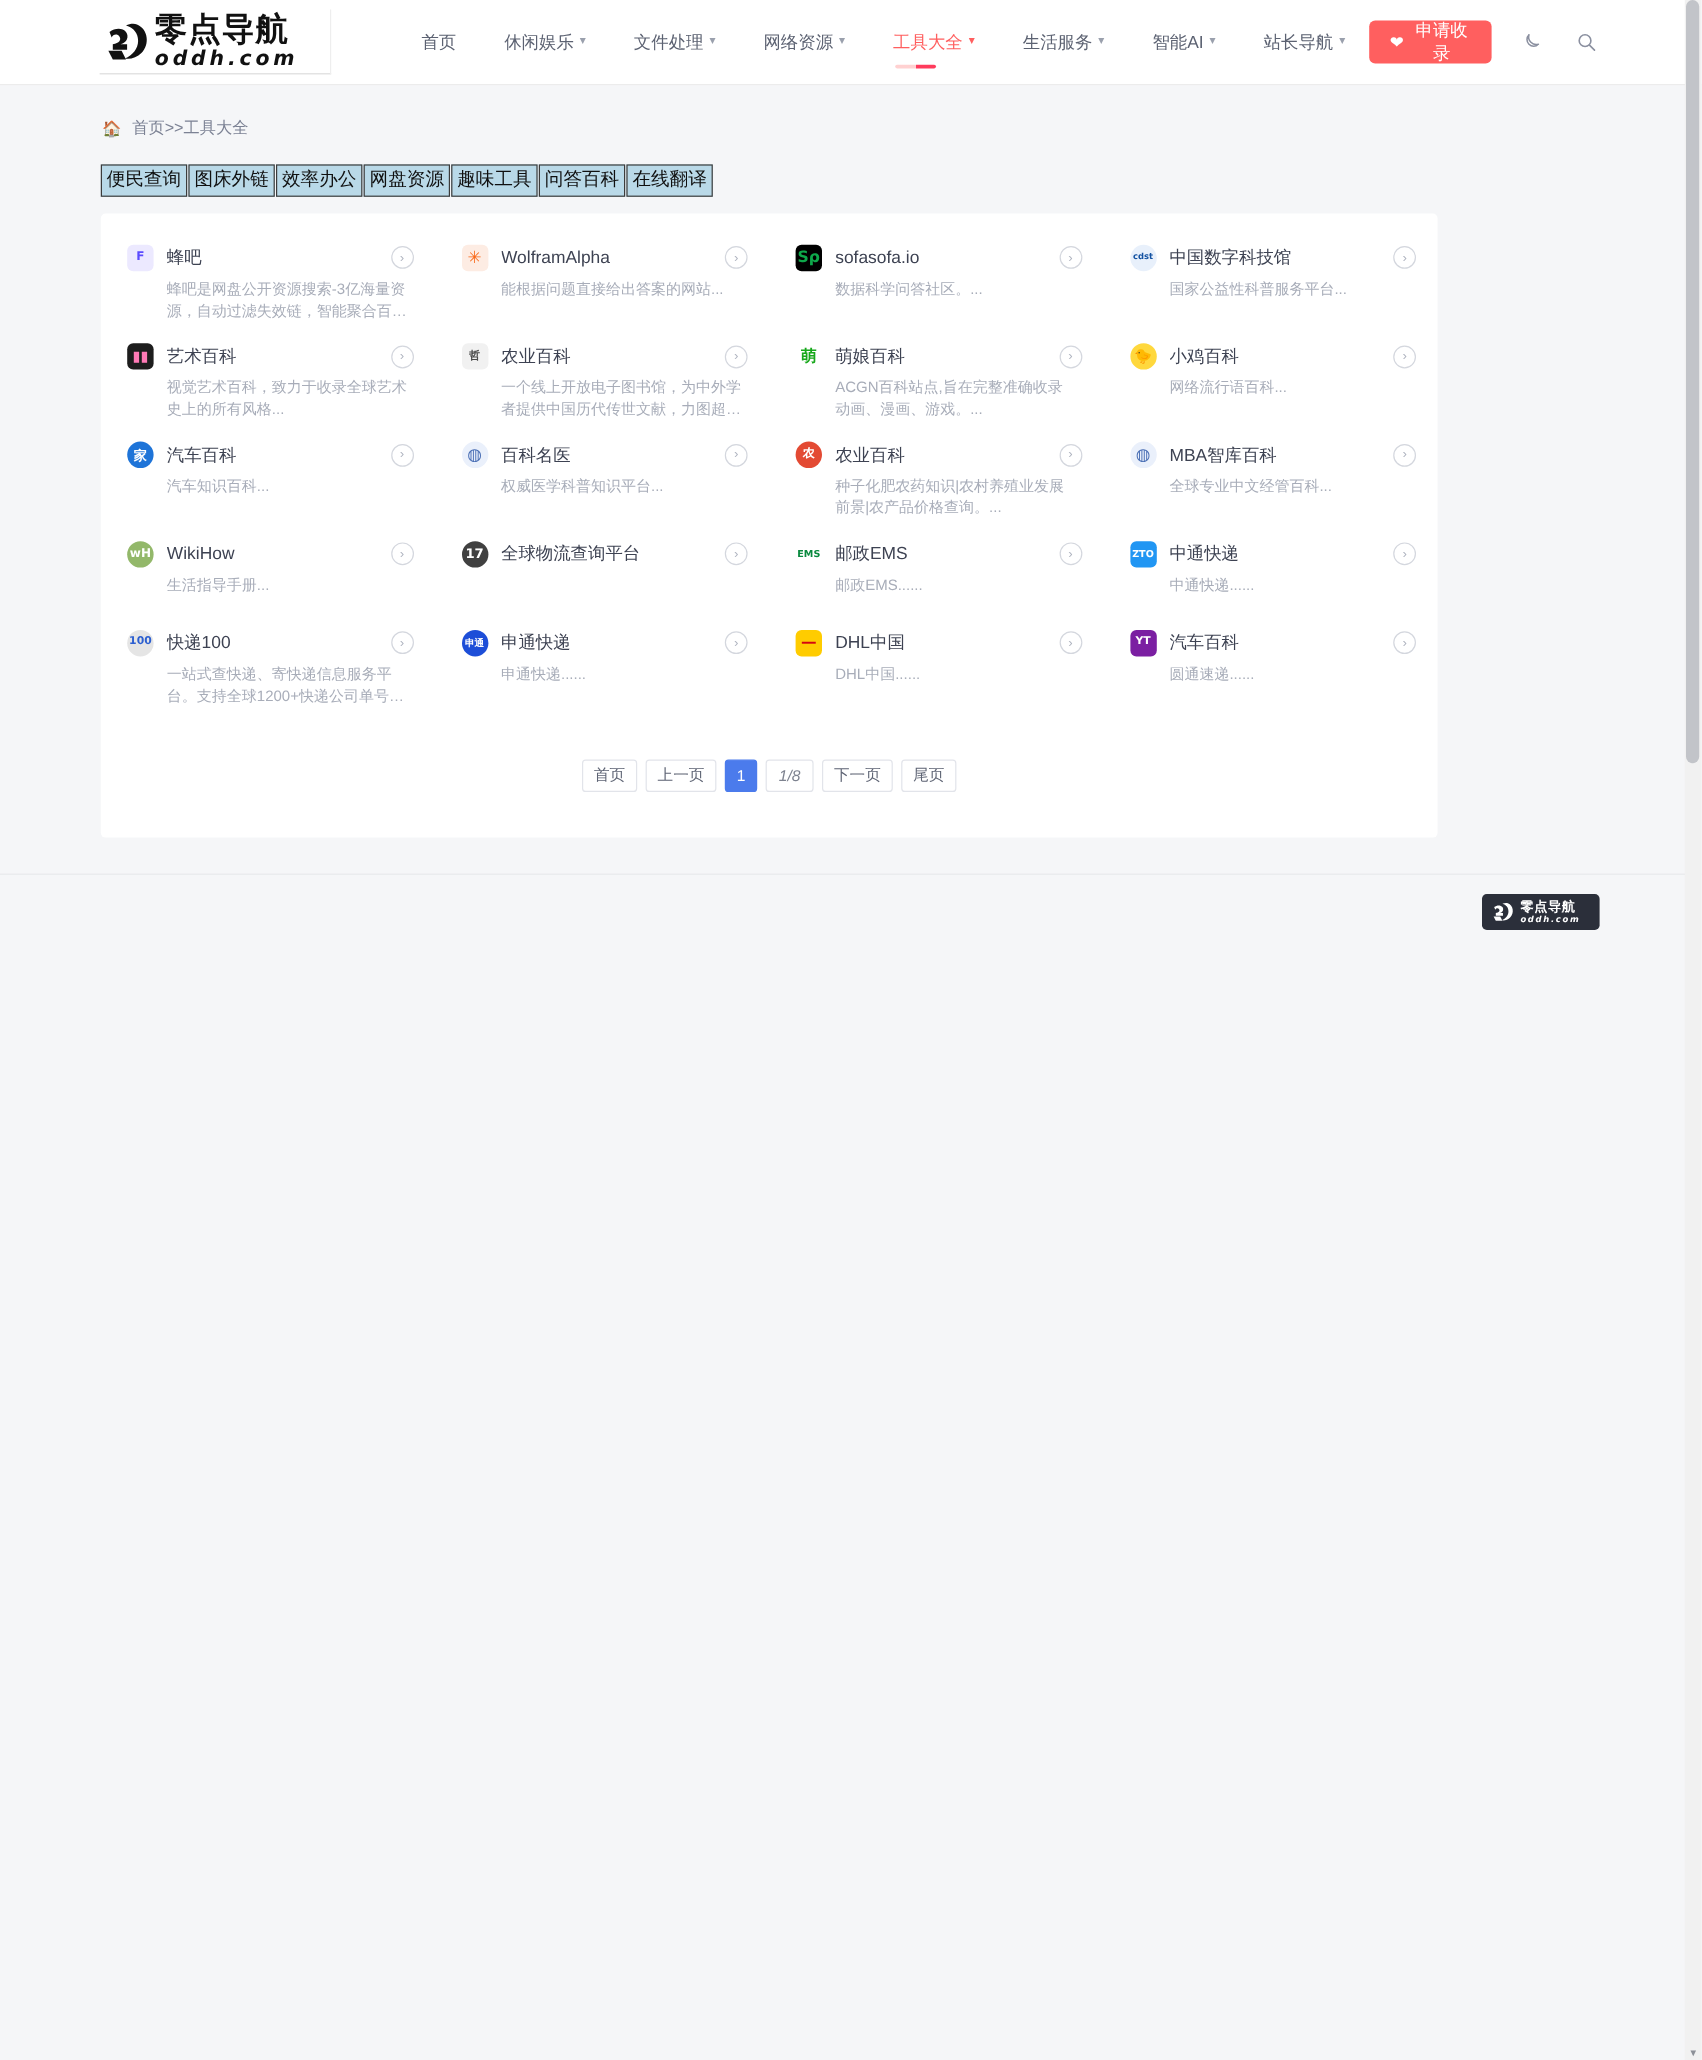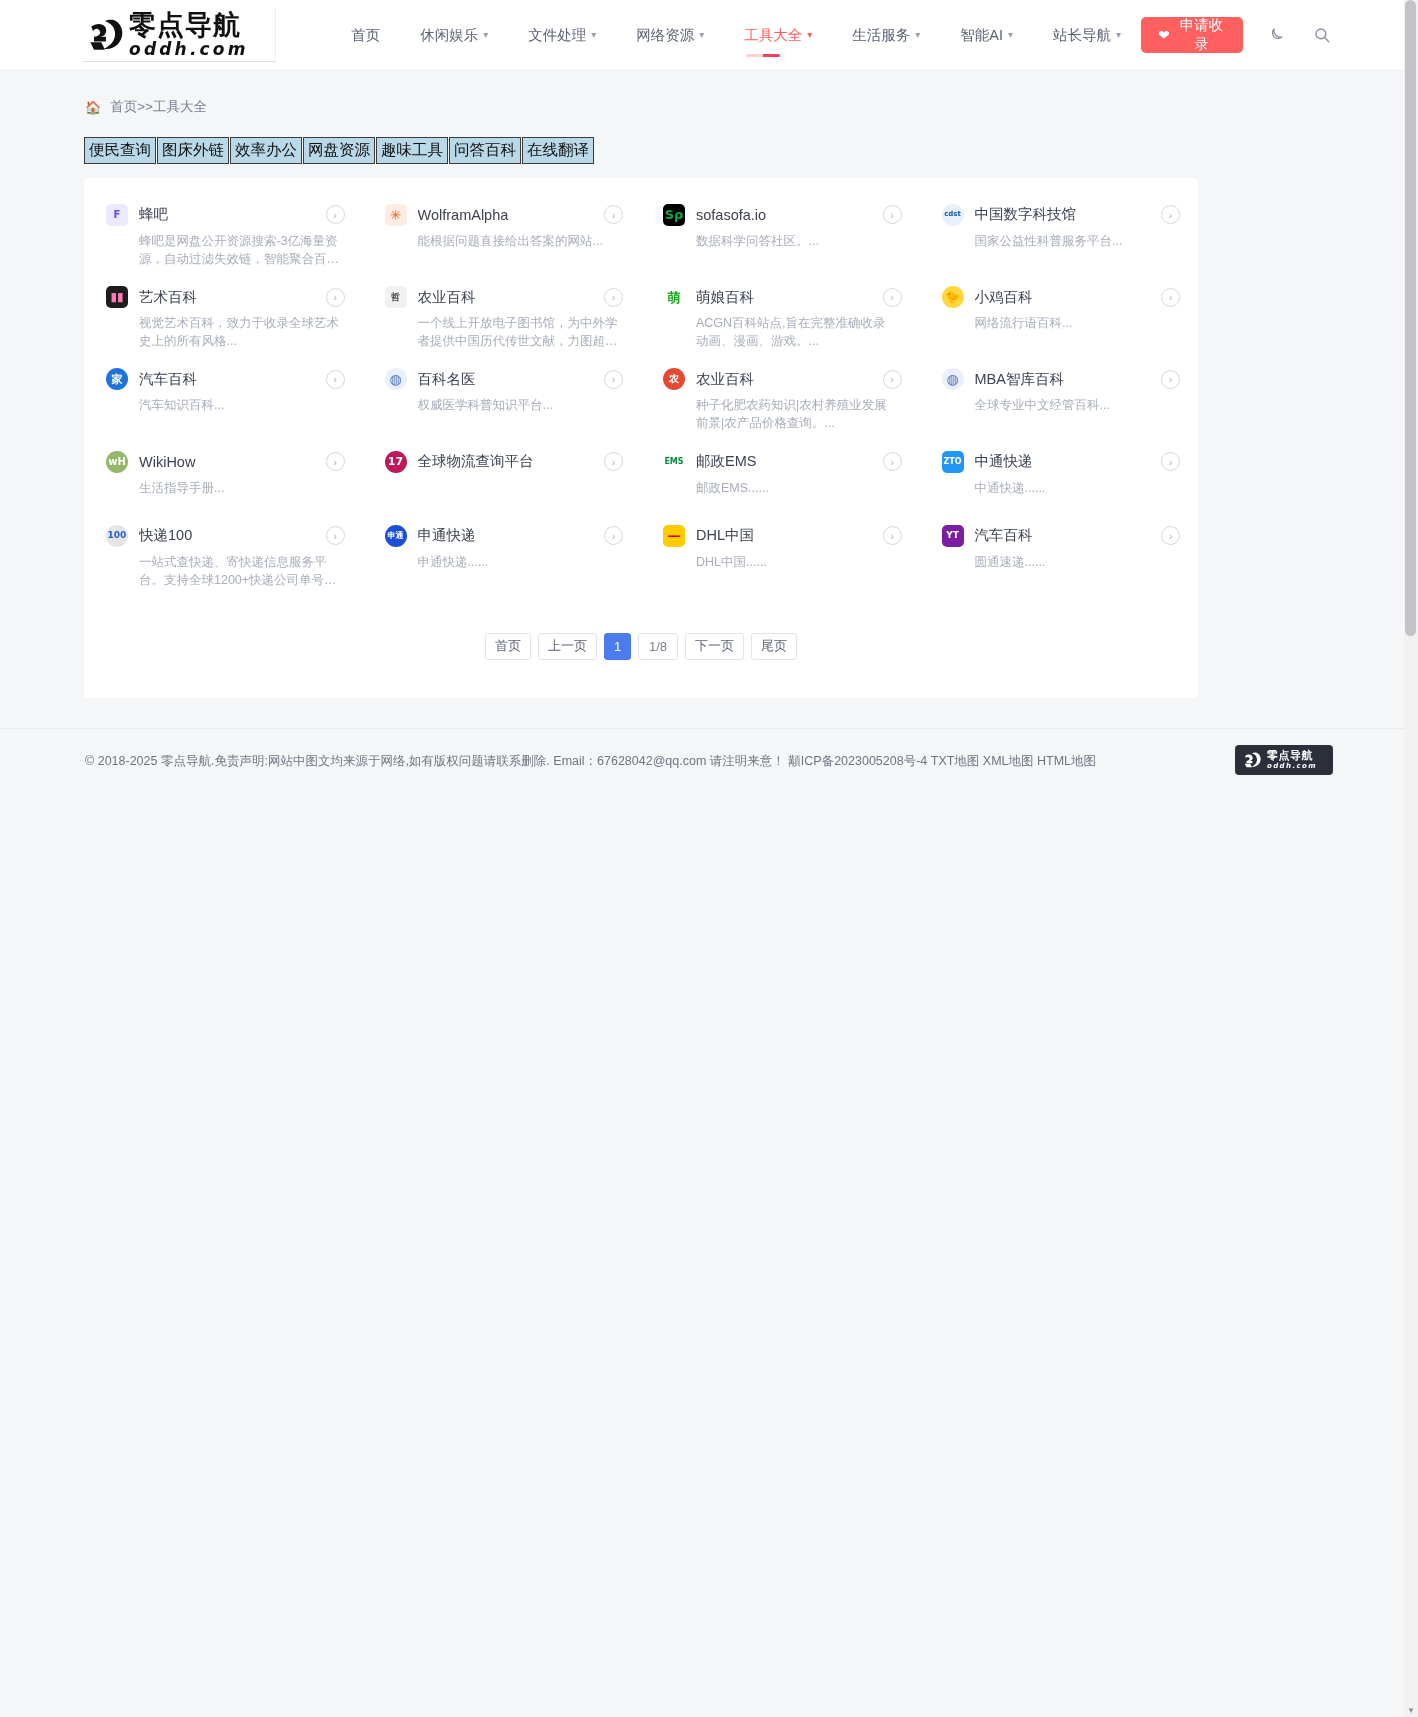--- a/index.html
+++ b/index.html
@@ -223,21 +223,21 @@
     text-decoration:none;
     cursor:pointer;
   }
   .pager a.current {
     background: #4b7bec;
     border-color:#4b7bec;
     color:#fff;
     min-width: 27px;
     padding: 0;
   }
-  .pager a.stat { color:#7d828f; cursor:default; }
+  .pager a.stat { color:#7d828f; cursor:default;font-style:italic; }
 
   
   .footer {
     margin-top: 30px;
     border-top: 1px solid #e8e9ec;
     padding: 22px 0 0 0;
     position:relative;
     height: 90px;
   }
   .footer-text {
@@ -472,21 +472,21 @@
       <div class="card">
         <div class="card-head">
           <span class="card-ico" style="background:#93b86a;color:#fff;font-size:10px;border-radius:50%">wH</span>
           <span class="card-title">WikiHow</span>
           <span class="card-arrow">›</span>
         </div>
         <div class="card-desc">生活指导手册...</div>
       </div>
       <div class="card">
         <div class="card-head">
-          <span class="card-ico" style="background:#be185d;color:#fff;font-size:11px;border-radius:50%">17</span>
+          <span class="card-ico" style="background:#404040;color:#fff;font-size:11px;border-radius:50%">17</span>
           <span class="card-title">全球物流查询平台</span>
           <span class="card-arrow">›</span>
         </div>
       </div>
       <div class="card">
         <div class="card-head">
           <span class="card-ico" style="background:#fff;color:#0a8a3f;font-size:8px">EMS</span>
           <span class="card-title">邮政EMS</span>
           <span class="card-arrow">›</span>
         </div>
@@ -540,21 +540,20 @@
       <a>首页</a>
       <a>上一页</a>
       <a class="current">1</a>
       <a class="stat">1/8</a>
       <a>下一页</a>
       <a>尾页</a>
     </div>
   </div>
 
   <div class="footer">
-    <div class="footer-text">© 2018-2025 零点导航.免责声明:网站中图文均来源于网络,如有版权问题请联系删除. Email：67628042@qq.com 请注明来意！ 顜ICP备2023005208号-4 TXT地图 XML地图 HTML地图</div>
     <div class="footer-logo">
       <svg class="fl-mark" viewBox="0 0 48 48">
         <path d="M34 8 C44 12 46 26 38 34 C34 38 28 40 23 39 C30 36 35 30 35 23 C35 16 31 11 24 9 C27 7.5 31 7 34 8 Z" fill="#fff"></path>
         <path d="M9 15 C14 11 21 11 24 15 C27 19 25 25 19 26 L25 26 L25 31 L12 31 L12 26 C18 25 20 22 18 19 C16 16 12 17 11 20 Z" fill="#fff"></path>
         <path d="M8 32 L20 32 L24 40 L12 40 Z" fill="#fff"></path>
       </svg>
       <span class="fl-txt">
         <span class="fl-cn">零点导航</span>
         <span class="fl-en">oddh.com</span>
       </span>

